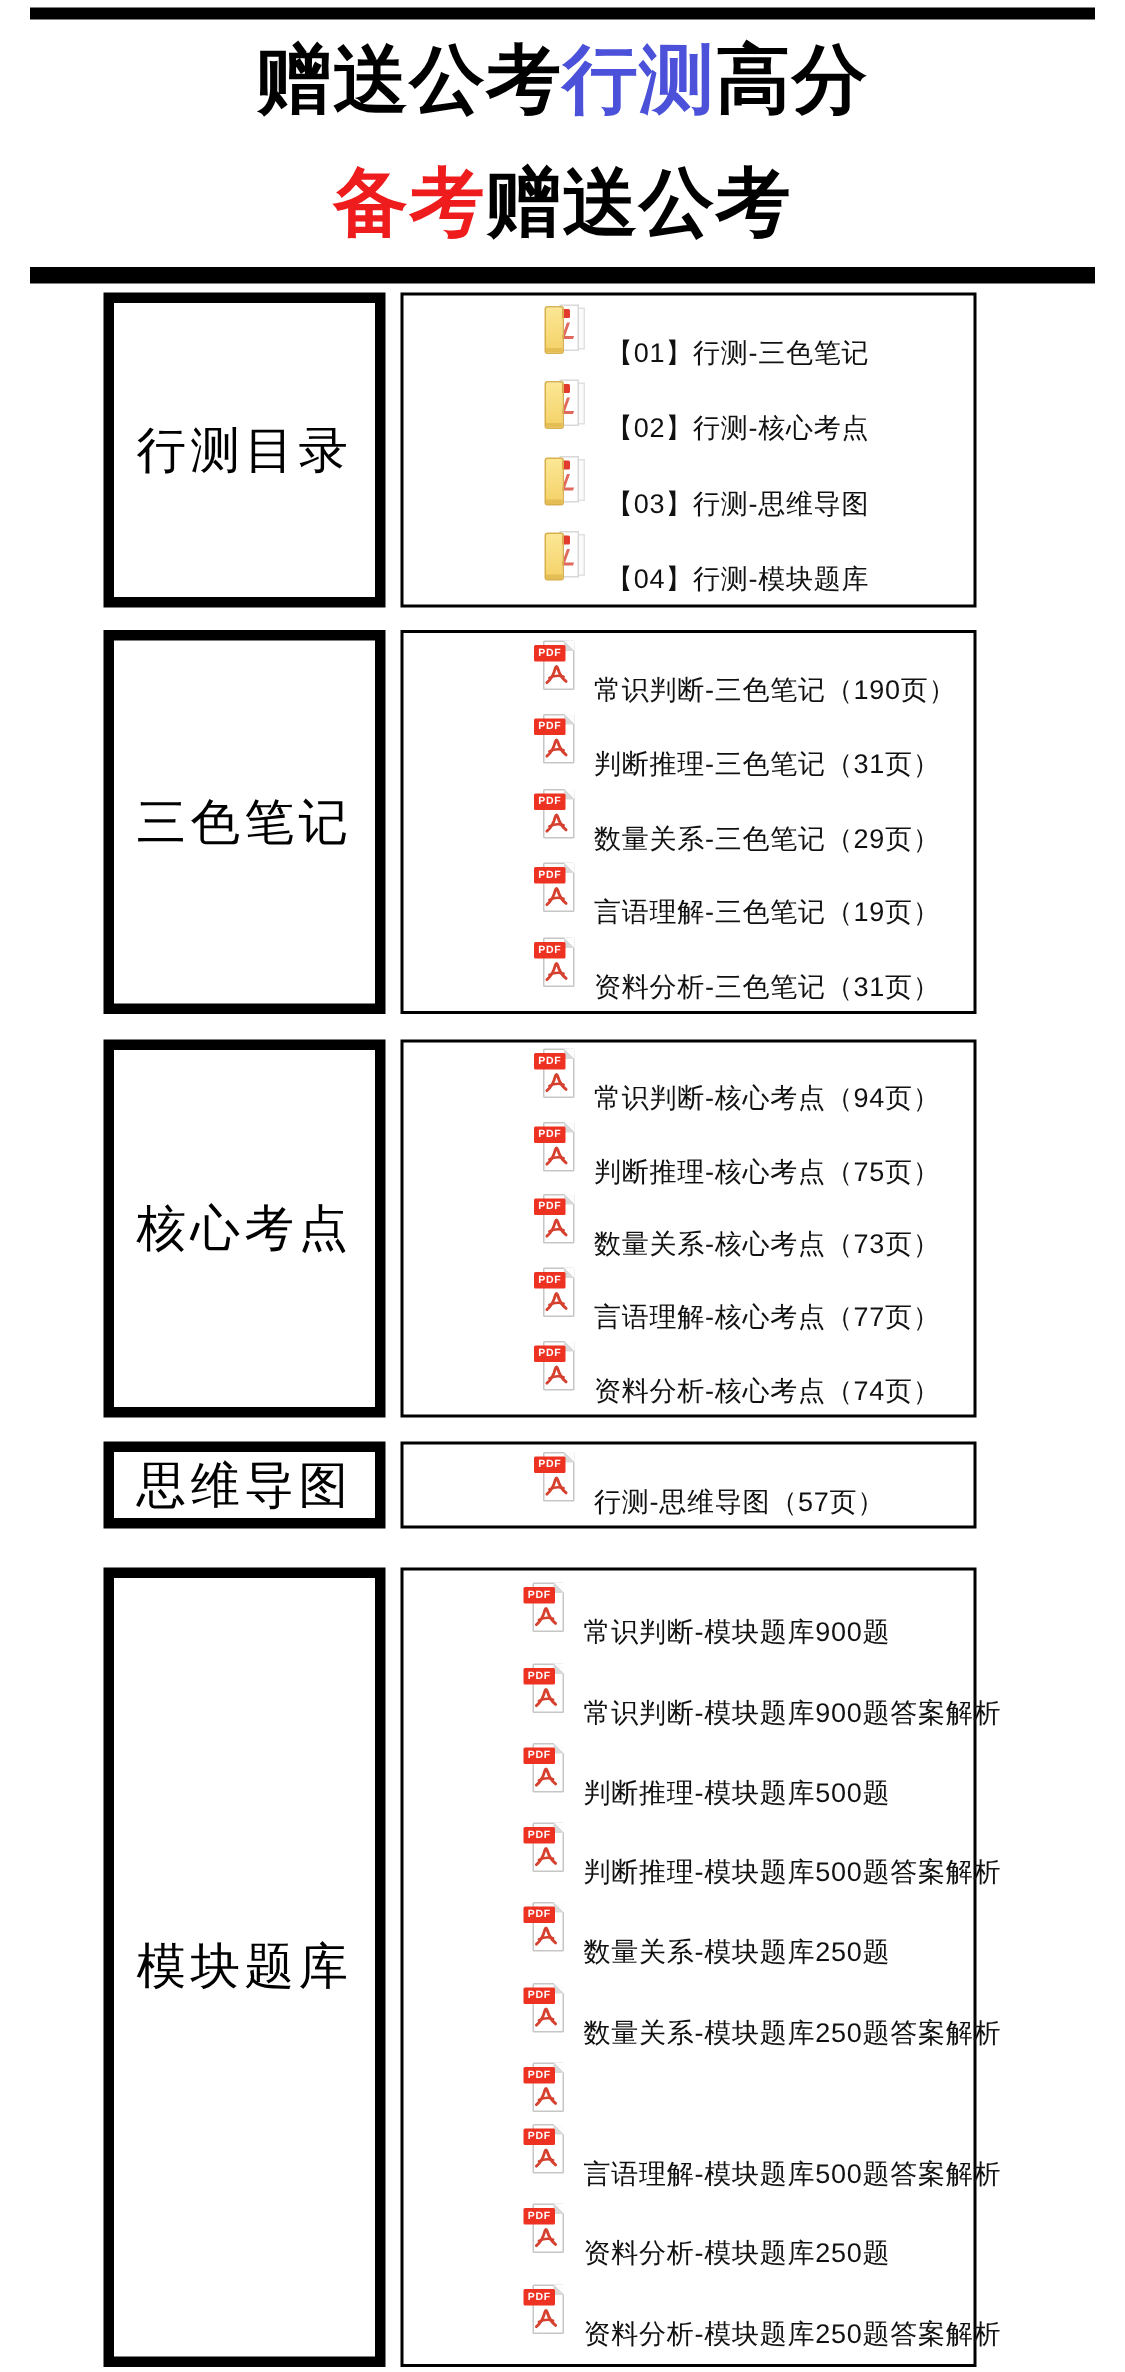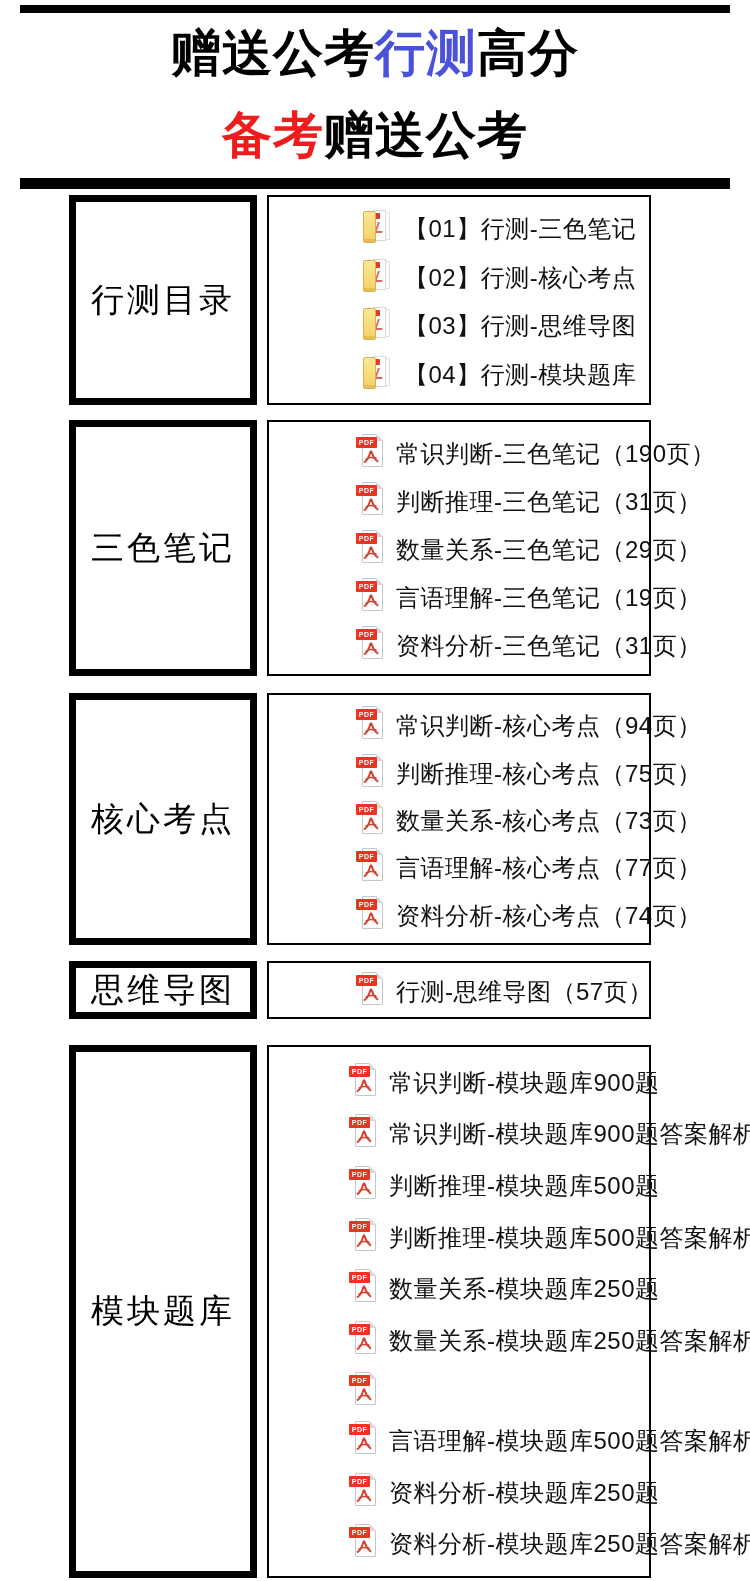--- a/index.html
+++ b/index.html
@@ -25,21 +25,21 @@
              display:flex;align-items:center;justify-content:center;flex:0 0 auto;}
   .label{font-family:"Liberation Serif",serif;font-size:33px;letter-spacing:3px;color:#000;white-space:nowrap;}
 
   .panel{box-sizing:border-box;width:384px;margin-left:10px;border:2px solid #000;background:#fff;
          display:flex;flex-direction:column;justify-content:space-evenly;flex:0 0 auto;}
 
   .item{display:flex;align-items:flex-start;}
   .sec0 .item{padding-left:92px;}
   .sec1 .item,.sec2 .item,.sec3 .item{padding-left:87px;}
   .sec4 .item{padding-left:80px;}
-  .item-label{font-size:24px;color:#111;margin-left:13px;margin-top:4px;white-space:nowrap;letter-spacing:0.5px;}
+  .item-label{font-size:18px;color:#111;margin-left:13px;margin-top:21px;white-space:nowrap;letter-spacing:0.5px;}
 
   
   .pdf-icon{position:relative;width:27px;height:33px;flex:0 0 auto;}
   .pdf-page{position:absolute;right:0;top:0;width:21px;height:33px;background:#fff;
             border:1px solid #c6c6c6;box-sizing:border-box;border-radius:1px;}
   .pdf-page::after{content:"";position:absolute;top:-1px;right:-1px;width:7px;height:7px;
             background:linear-gradient(225deg,#fdfdfd 0 49%,#d9d9d9 50% 100%);}
   .pdf-banner{position:absolute;left:0;top:3px;width:21px;height:11px;background:#ee3222;color:#fff;
             font-size:7px;font-weight:bold;line-height:11px;text-align:center;letter-spacing:0.5px;
             border-radius:1px;z-index:2;}

